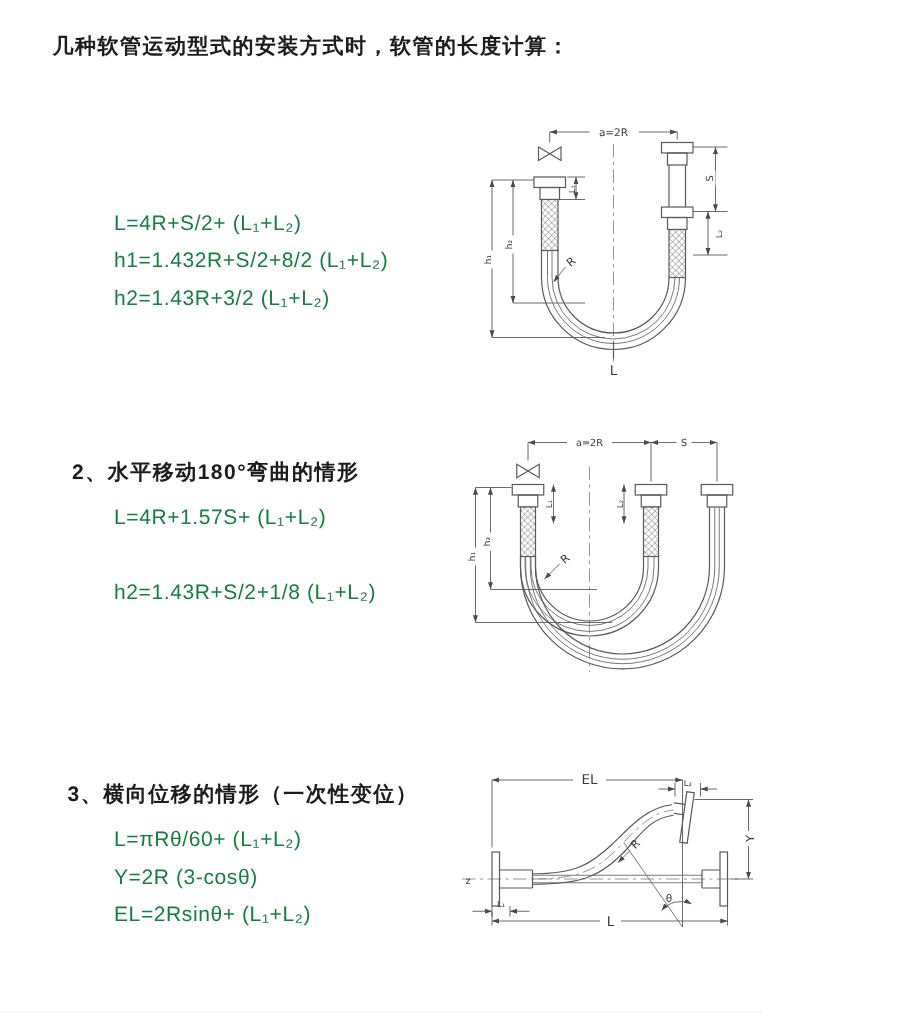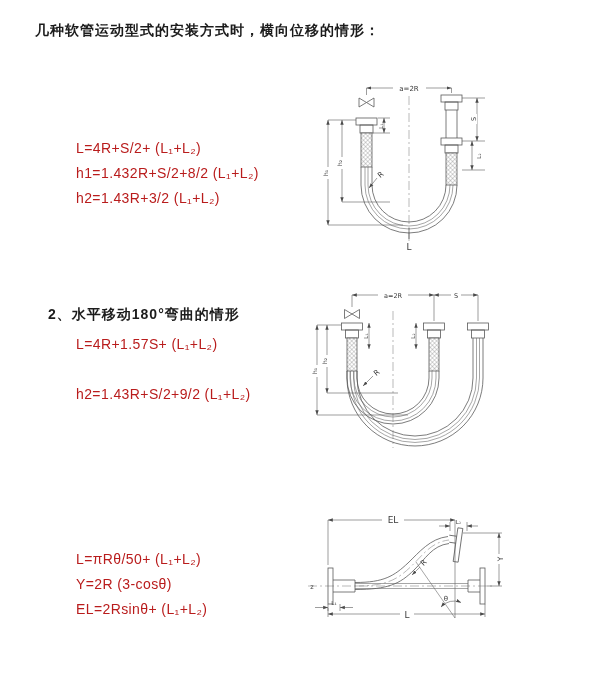--- a/index.html
+++ b/index.html
@@ -1,44 +1,45 @@
 <!DOCTYPE html>
 <html><head>
 <meta charset="utf-8">
 <style>
   html,body{margin:0;padding:0;background:#e8e8e8;}
   .page{position:relative;width:600px;height:675px;background:#ffffff;overflow:hidden;
         font-family:"Liberation Sans","DejaVu Sans",sans-serif;color:#1c1c1c;}
   .title{position:absolute;left:35px;top:22px;font-size:14px;font-weight:bold;letter-spacing:1px;}
   .sec-heading{position:absolute;font-size:14px;font-weight:bold;letter-spacing:1px;white-space:nowrap;}
-  .formula{position:absolute;font-size:14px;font-weight:500;letter-spacing:.4px;white-space:nowrap;color:#b91c1c;}
+  .formula{position:absolute;font-size:14px;font-weight:500;letter-spacing:.4px;white-space:nowrap;color:#15803d;}
   .diag{position:absolute;}
   svg text{font-family:"DejaVu Sans","Liberation Sans",sans-serif;fill:#3a3a3a;}
   .dline{stroke:#5a5a5a;stroke-width:.8;fill:none;}
   .thin{stroke:#6a6a6a;stroke-width:.6;fill:none;}
   .cl{stroke:#8a8a8a;stroke-width:.6;fill:none;stroke-dasharray:9 3 2 3;}
   .dim{stroke:#5a5a5a;stroke-width:.6;fill:none;}
   .lbl-bg{fill:#ffffff;}
 </style>
 </head>
 <body>
 
 <div class="page">
 
-  <div class="title">几种软管运动型式的安装方式时，横向位移的情形：</div>
+  <div class="title">几种软管运动型式的安装方式时，软管的长度计算：</div>
 
   <div class="formula" style="left:76px;top:140px">L=4R+S/2+ (L₁+L₂)</div>
   <div class="formula" style="left:76px;top:165px">h1=1.432R+S/2+8/2 (L₁+L₂)</div>
   <div class="formula" style="left:76px;top:190px">h2=1.43R+3/2 (L₁+L₂)</div>
 
   <div class="sec-heading" style="left:48px;top:306px">2、水平移动180°弯曲的情形</div>
   <div class="formula" style="left:76px;top:336px">L=4R+1.57S+ (L₁+L₂)</div>
-  <div class="formula" style="left:76px;top:386px">h2=1.43R+S/2+9/2 (L₁+L₂)</div>
-
-  <div class="formula" style="left:76px;top:551px">L=πRθ/50+ (L₁+L₂)</div>
+  <div class="formula" style="left:76px;top:386px">h2=1.43R+S/2+1/8 (L₁+L₂)</div>
+
+  <div class="sec-heading" style="left:45px;top:521px">3、横向位移的情形（一次性变位）</div>
+  <div class="formula" style="left:76px;top:551px">L=πRθ/60+ (L₁+L₂)</div>
   <div class="formula" style="left:76px;top:576px">Y=2R (3-cosθ)</div>
   <div class="formula" style="left:76px;top:601px">EL=2Rsinθ+ (L₁+L₂)</div>
 
   <svg width="0" height="0" style="position:absolute">
     <defs>
       <pattern id="hatch" width="3" height="3" patternUnits="userSpaceOnUse" patternTransform="rotate(45)">
         <rect width="3" height="3" fill="#ffffff"></rect>
         <line x1="0" y1="0" x2="0" y2="3" stroke="#777" stroke-width="0.6"></line>
         <line x1="0" y1="0" x2="3" y2="0" stroke="#777" stroke-width="0.6"></line>
       </pattern>

